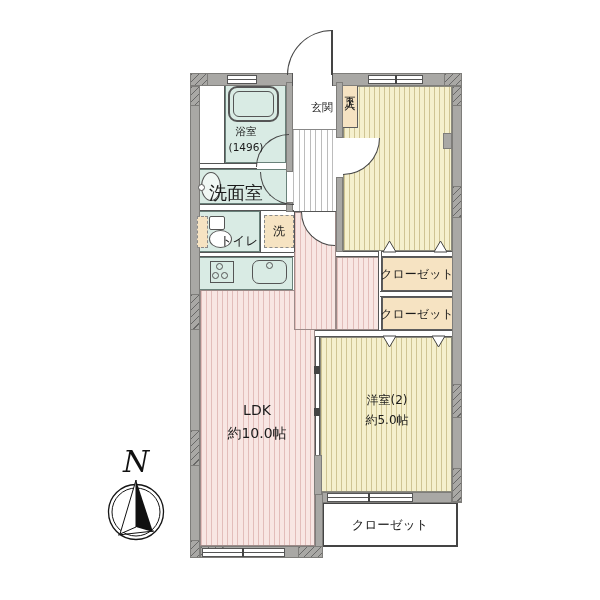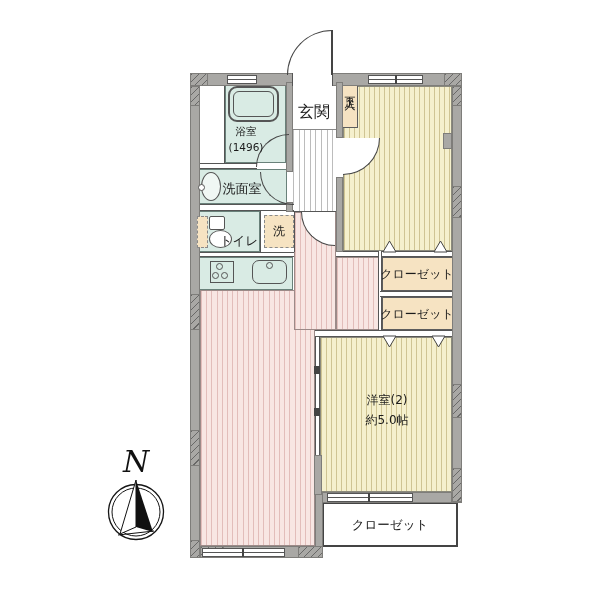--- a/index.html
+++ b/index.html
@@ -158,29 +158,33 @@
 
   <svg width="84" height="110" viewBox="0 0 84 110" style="left:96px;top:444px">
     <text x="40" y="28" text-anchor="middle" font-family="DejaVu Serif, serif" font-style="italic" font-size="30" fill="#111" id="compass-n">N</text>
     <circle cx="40" cy="68" r="27.5" fill="none" stroke="#151515" stroke-width="1.3"></circle>
     <circle cx="40" cy="68" r="24" fill="none" stroke="#151515" stroke-width="1"></circle>
     <polygon points="40,36 24,90 40,83" fill="#fff" stroke="#111" stroke-width="1"></polygon>
     <polygon points="40,36 57,88 40,83" fill="#111"></polygon>
     <line x1="22" y1="91" x2="58" y2="87" stroke="#111" stroke-width="1"></line>
   </svg>
 
-  <div class="label" style="left:314px;top:99px;font-size:16px">玄関</div>
+  <div class="label" style="left:322px;top:99px;font-size:11px">玄関</div>
   <div class="vertical-label" style="left:341px;top:88px;font-size:11px">下足入</div>
   <div class="label" style="left:246px;top:124px;font-size:10.5px;line-height:1.5">
     <span>浴室</span>
     <span>(1496)</span>
   </div>
-  <div class="label" style="left:242px;top:179px;font-size:13px">洗面室</div>
+  <div class="label" style="left:236px;top:179px;font-size:18px">洗面室</div>
   <div class="label" style="left:239px;top:231px;font-size:12.5px">トイレ</div>
   <div class="label" style="left:417px;top:265px;font-size:12px">クローゼット</div>
   <div class="label" style="left:417px;top:305px;font-size:12px">クローゼット</div>
   <div class="label" style="left:387px;top:390px;font-size:12px;line-height:1.7">
     <span>洋室(2)</span>
     <span>約5.0帖</span>
   </div>
+  <div class="label" style="left:257px;top:399px;font-size:14px;line-height:1.65">
+    <span>LDK</span>
+    <span>約10.0帖</span>
+  </div>
   <div class="label" style="left:390px;top:515px;font-size:12.5px">クローゼット</div>
 
 </div>
 
 </body></html>

